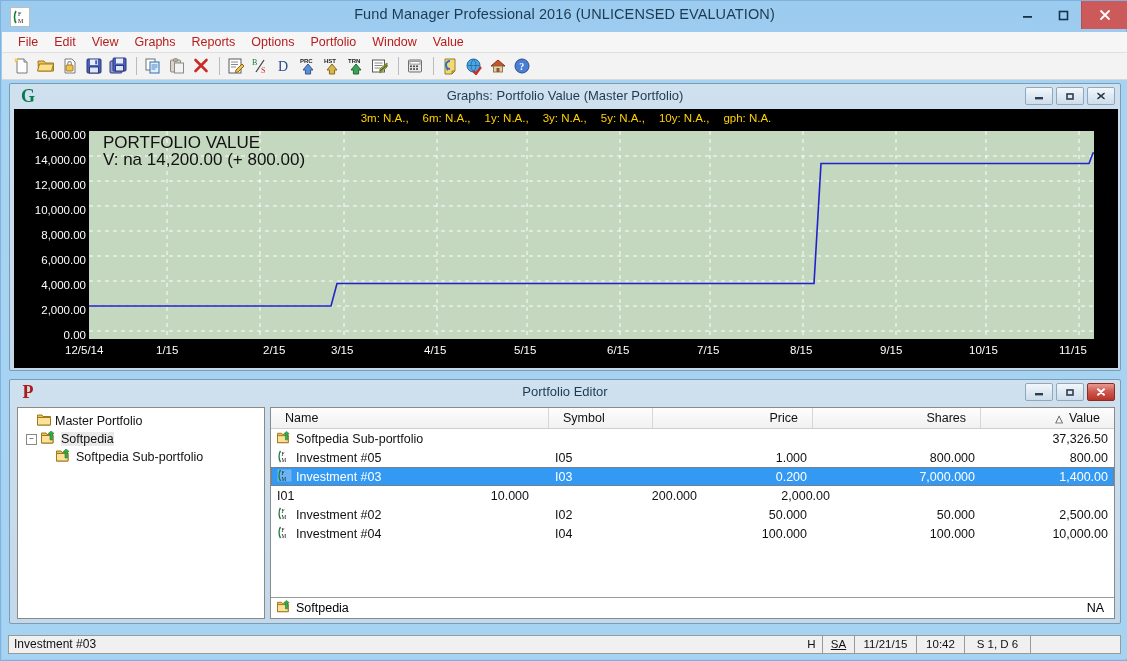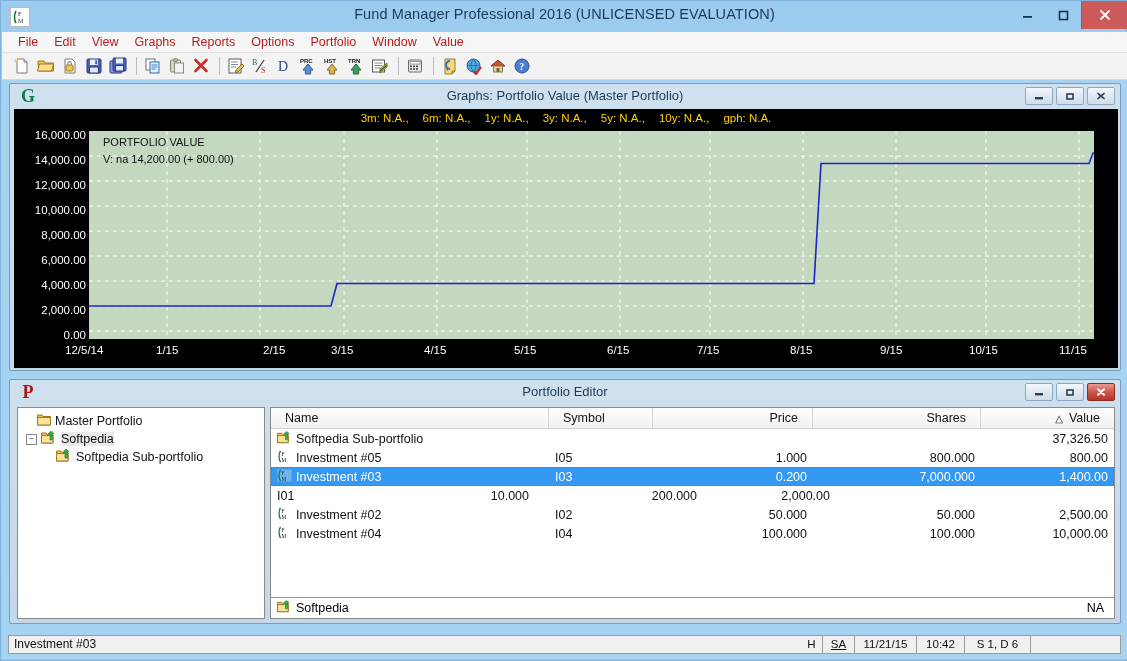--- a/index.html
+++ b/index.html
@@ -154,21 +154,21 @@
     position:absolute; right:3px; text-align:right; line-height:10px;
     white-space:nowrap;
   }
   #plot-area {
     position:absolute; left:75px; top:4px; width:1005px; height:208px;
     background:#c4d8bf;
     overflow:hidden;
   }
   #plot-svg { position:absolute; left:0; top:0; }
   #plot-overlay {
-    position:absolute; left:14px; top:3px; color:#111; font-size:11px;
+    position:absolute; left:14px; top:3px; color:#111; font-size:17px;
     line-height:17px; white-space:nowrap;
   }
   #x-axis {
     position:absolute; left:0; top:215px; width:1104px; height:22px;
     color:#ffffff; font-size:11.5px;
   }
   .x-tick { position:absolute; top:2px; white-space:nowrap; }
 
   
   #editor-body {

